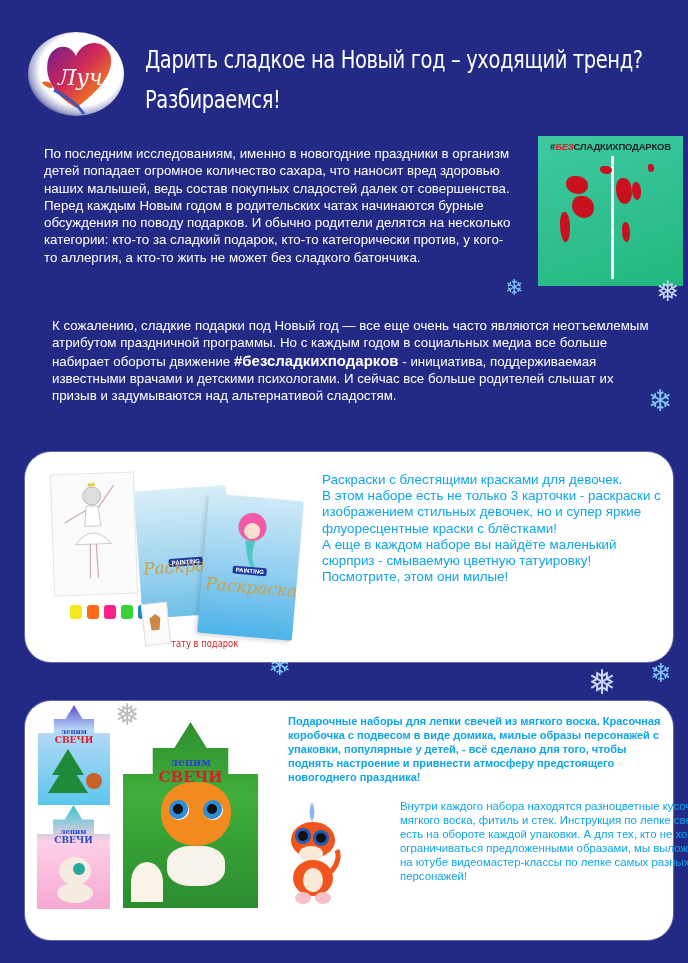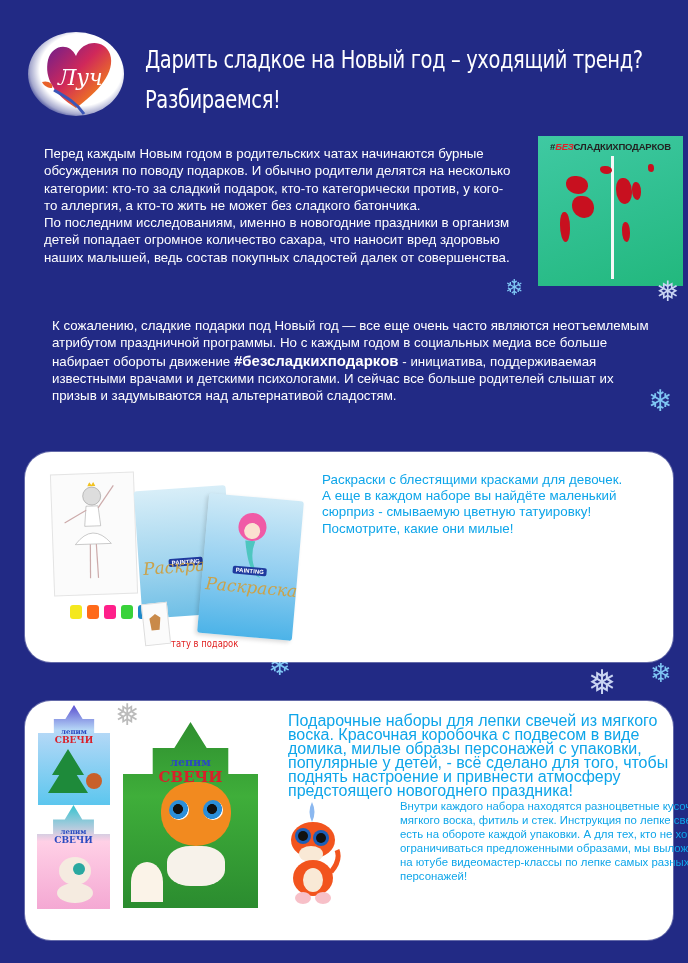--- a/index.html
+++ b/index.html
@@ -65,21 +65,21 @@
     box-shadow: 0 0 0 1px rgba(255,255,255,0.3);
   }
   .card1 { left: 25px; top: 452px; width: 648px; height: 210px; }
   .card2 { left: 25px; top: 701px; width: 648px; height: 239px; }
 
   .card-text {
     color: #0ea5e9; font-size: 13px; line-height: 16px;
   }
   .card-text p { margin: 0; }
   .c1-text { left: 322px; top: 472px; width: 350px; font-size: 13.4px; line-height: 16.2px; }
-  .c2-text-a { left: 288px; top: 714px; width: 385px; font-size: 16px; line-height: 14px; }
+  .c2-text-a { left: 288px; top: 714px; width: 385px; font-size: 11px; line-height: 14px; font-weight: bold; }
   .c2-text-b { left: 360px; top: 799px; width: 312px; font-size: 11.4px; line-height: 14px; margin-left: 40px; }
 
   
   .ballet-card {
     left: 52px; top: 473px; width: 82px; height: 120px;
     background: #fbfbfb; border: 1px solid #e4e4e4; transform: rotate(-2deg);
   }
   .paint-row { left: 70px; top: 597px; width: 106px; height: 24px; }
   .pot { position: absolute; top: 8px; width: 12px; height: 14px; border-radius: 3px; }
   .pack1 {
@@ -154,22 +154,22 @@
     <path d="M30 60 C40 66 52 72 60 84" stroke="#3a56b8" stroke-width="3" fill="none"></path>
   </svg>
 </div>
 
 <div class="abs title">
   <span class="title-line">Дарить сладкое на Новый год – уходящий тренд?</span>
   <span class="title-line">Разбираемся!</span>
 </div>
 
 <div class="abs intro">
+  <p>По последним исследованиям, именно в новогодние праздники в организм детей попадает огромное количество сахара, что наносит вред здоровью наших малышей, ведь состав покупных сладостей далек от совершенства.</p>
   <p>Перед каждым Новым годом в родительских чатах начинаются бурные обсуждения по поводу подарков. И обычно родители делятся на несколько  категории: кто-то за сладкий подарок, кто-то категорически против, у кого-то аллергия, а кто-то жить не может без сладкого батончика.</p>
-  <p>По последним исследованиям, именно в новогодние праздники в организм детей попадает огромное количество сахара, что наносит вред здоровью наших малышей, ведь состав покупных сладостей далек от совершенства.</p>
 </div>
 
 <div class="abs photo">
   <div class="photo-tag"><span>#</span><span class="red">БЕЗ</span><span>СЛАДКИХПОДАРКОВ</span></div>
   <div class="stick"></div>
   <div class="shard" style="left:28px;top:40px;width:22px;height:18px;"></div>
   <div class="shard" style="left:34px;top:60px;width:22px;height:22px;"></div>
   <div class="shard" style="left:22px;top:76px;width:10px;height:30px;"></div>
   <div class="shard" style="left:78px;top:42px;width:16px;height:26px;"></div>
   <div class="shard" style="left:94px;top:46px;width:9px;height:18px;"></div>
@@ -225,22 +225,23 @@
 </div>
 <div class="abs tattoo-card">
   <svg width="24" height="40" viewBox="0 0 24 40">
       <path d="M6 14 l6 -4 l5 4 l-2 12 l-8 0 z" fill="#c98a4a"></path>
     </svg>
 </div>
 <div class="abs tattoo-label">тату в подарок</div>
 
 <div class="abs card-text c1-text">
   <p>Раскраски с блестящими красками для девочек.</p>
+  <p>В  этом наборе есть не только 3 карточки - раскраски с изображением стильных девочек, но и супер яркие флуоресцентные краски с блёстками!</p>
   <p>А еще  в каждом наборе вы найдёте маленький сюрприз - смываемую цветную татуировку!</p>
-  <p>Посмотрите, какие они милые!</p>
+  <p>Посмотрите, этом они милые!</p>
 </div>
 
 <div class="abs card card2"></div>
 <span class="snow outline" style="left:115px;top:700px;font-size:30px;color:#bbbbbb;">❅</span>
 
 <div class="house h1">
   <div class="house-label" style="top:22px;font-size:7px;color:#2a4ac0;">лепим</div>
   <div class="house-label" style="top:30px;font-size:9px;">СВЕЧИ</div>
   <svg width="72" height="60" viewBox="0 0 72 60" style="position:absolute;left:0;top:40px;">
     <path d="M30 4 L46 30 L14 30 Z M30 16 L50 48 L10 48 Z" fill="#1e8a3a"></path>

